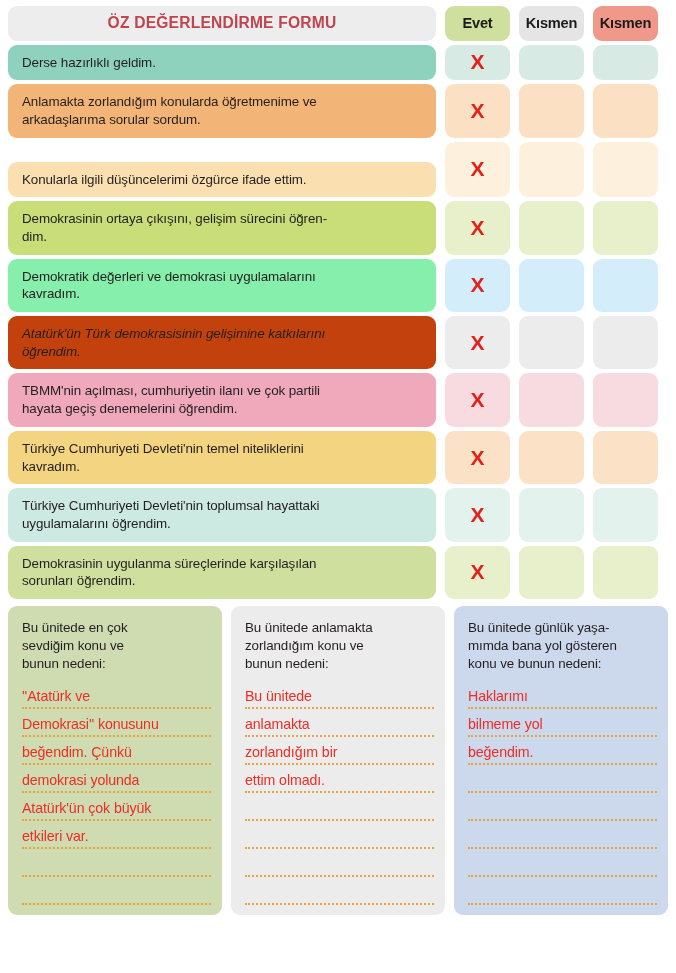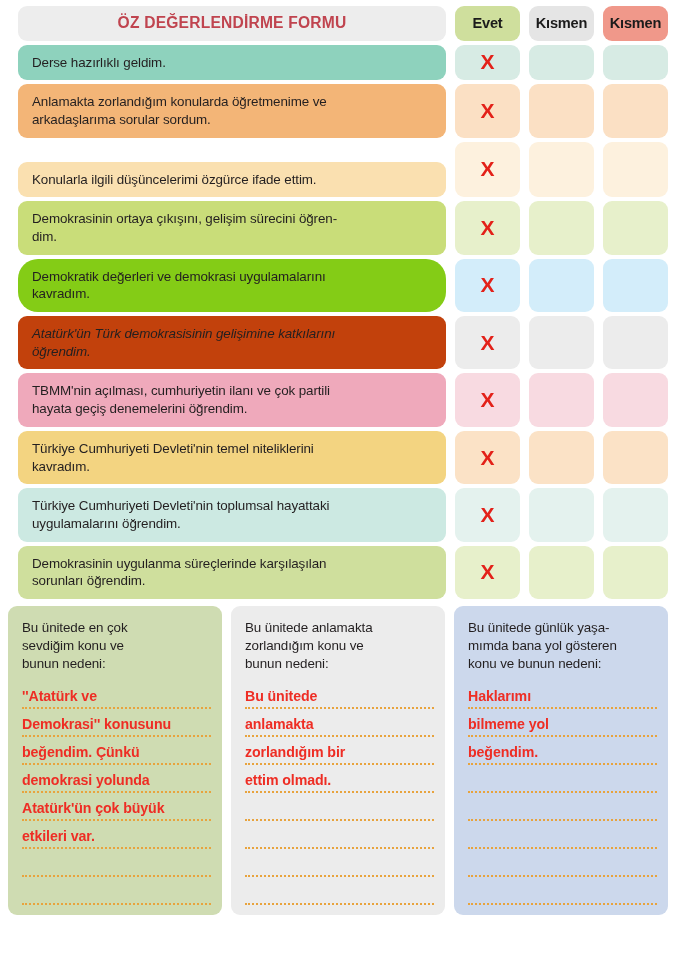--- a/index.html
+++ b/index.html
@@ -24,21 +24,20 @@
   
   .table {
     display: flex;
     flex-direction: column;
     gap: 4px;
   }
   .row {
     display: flex;
     gap: 9px;
     align-items: stretch;
-    justify-content: flex-end;
   }
   .stmt {
     width: 428px;
     box-sizing: border-box;
     border-radius: 9px;
     padding: 9px 14px;
     display: flex;
     align-items: center;
     font-size: 13.4px;
     line-height: 1.32;
@@ -112,21 +111,21 @@
   }
   .line {
     height: 28px;
     border-bottom: 2px dotted #e8a33d;
     display: flex;
     align-items: flex-end;
     box-sizing: border-box;
   }
   .answer {
     color: #ee2d24;
-    font-weight: 700;
+    font-weight: 400;
     font-size: 14.2px;
     line-height: 1;
     padding-bottom: 4px;
     white-space: nowrap;
     letter-spacing: -0.1px;
   }
 </style>
 </head>
 <body>
 
@@ -178,21 +177,21 @@
             <div>
               <span>Demokrasinin ortaya çıkışını, gelişim sürecini öğren-</span>
               <span>dim.</span>
             </div>
           </div>
           <div class="cell dotted" style="background: rgb(231, 240, 203); color: rgb(227, 33, 25);">X</div>
           <div class="cell dotted" style="background: rgb(231, 240, 203);"></div>
           <div class="cell dotted" style="background: rgb(231, 240, 203);"></div>
         </div>
         <div class="row">
-          <div class="stmt" style="background: #84cc16; border-radius: 20px;">
+          <div class="stmt" style="background: #86efac;">
             <div>
               <span>Demokratik değerleri ve demokrasi uygulamalarını</span>
               <span>kavradım.</span>
             </div>
           </div>
           <div class="cell" style="background: rgb(211, 237, 250); color: rgb(227, 33, 25);">X</div>
           <div class="cell" style="background: rgb(211, 237, 250);"></div>
           <div class="cell" style="background: rgb(211, 237, 250);"></div>
         </div>
         <div class="row">

